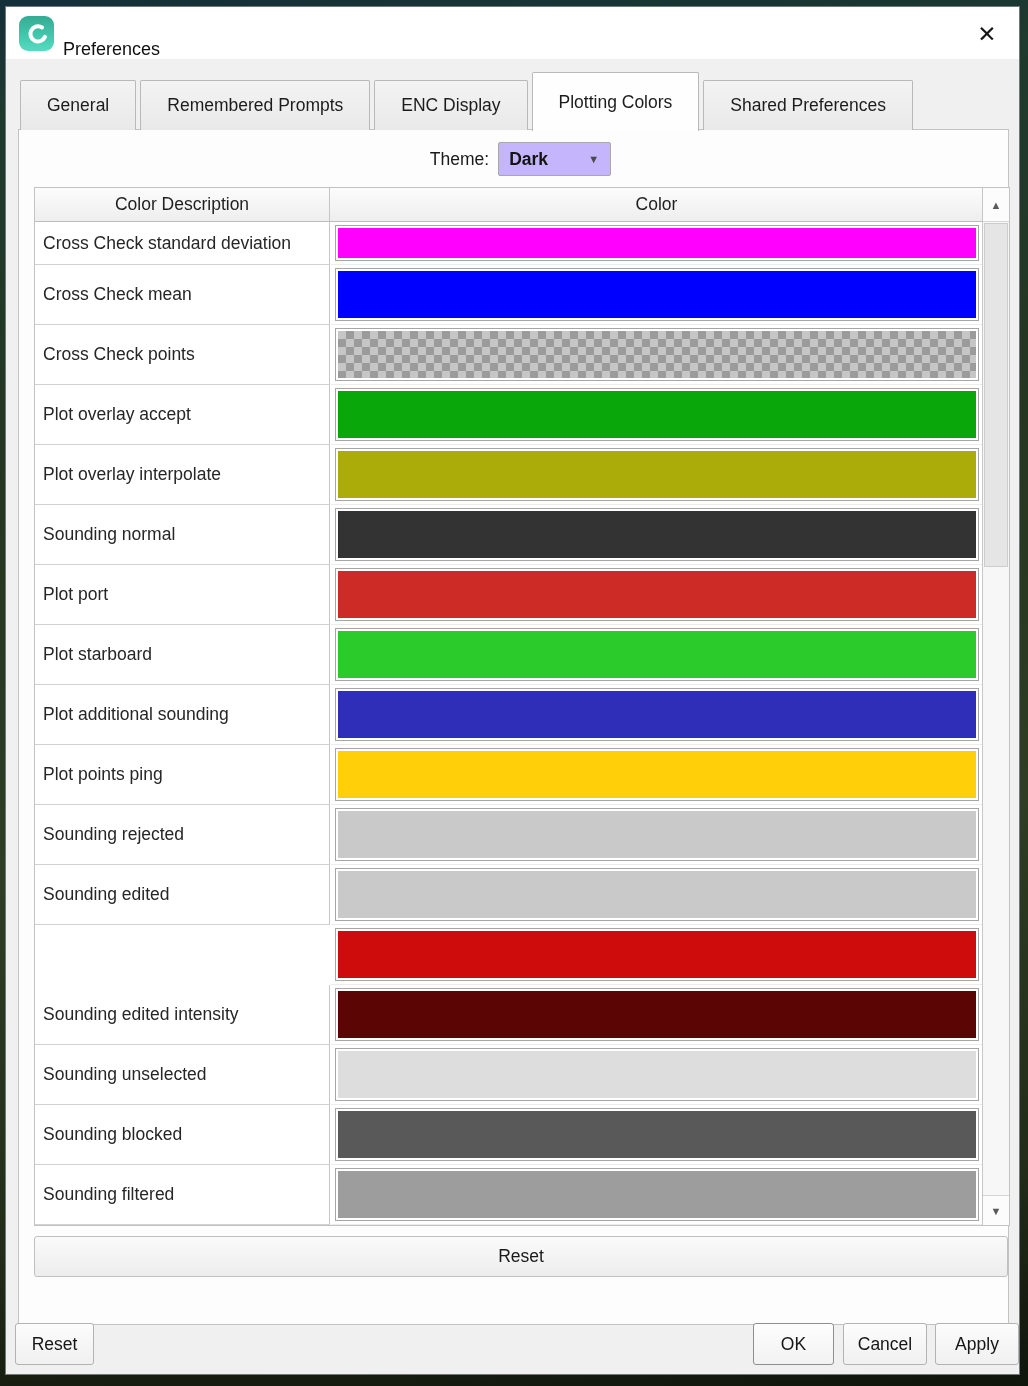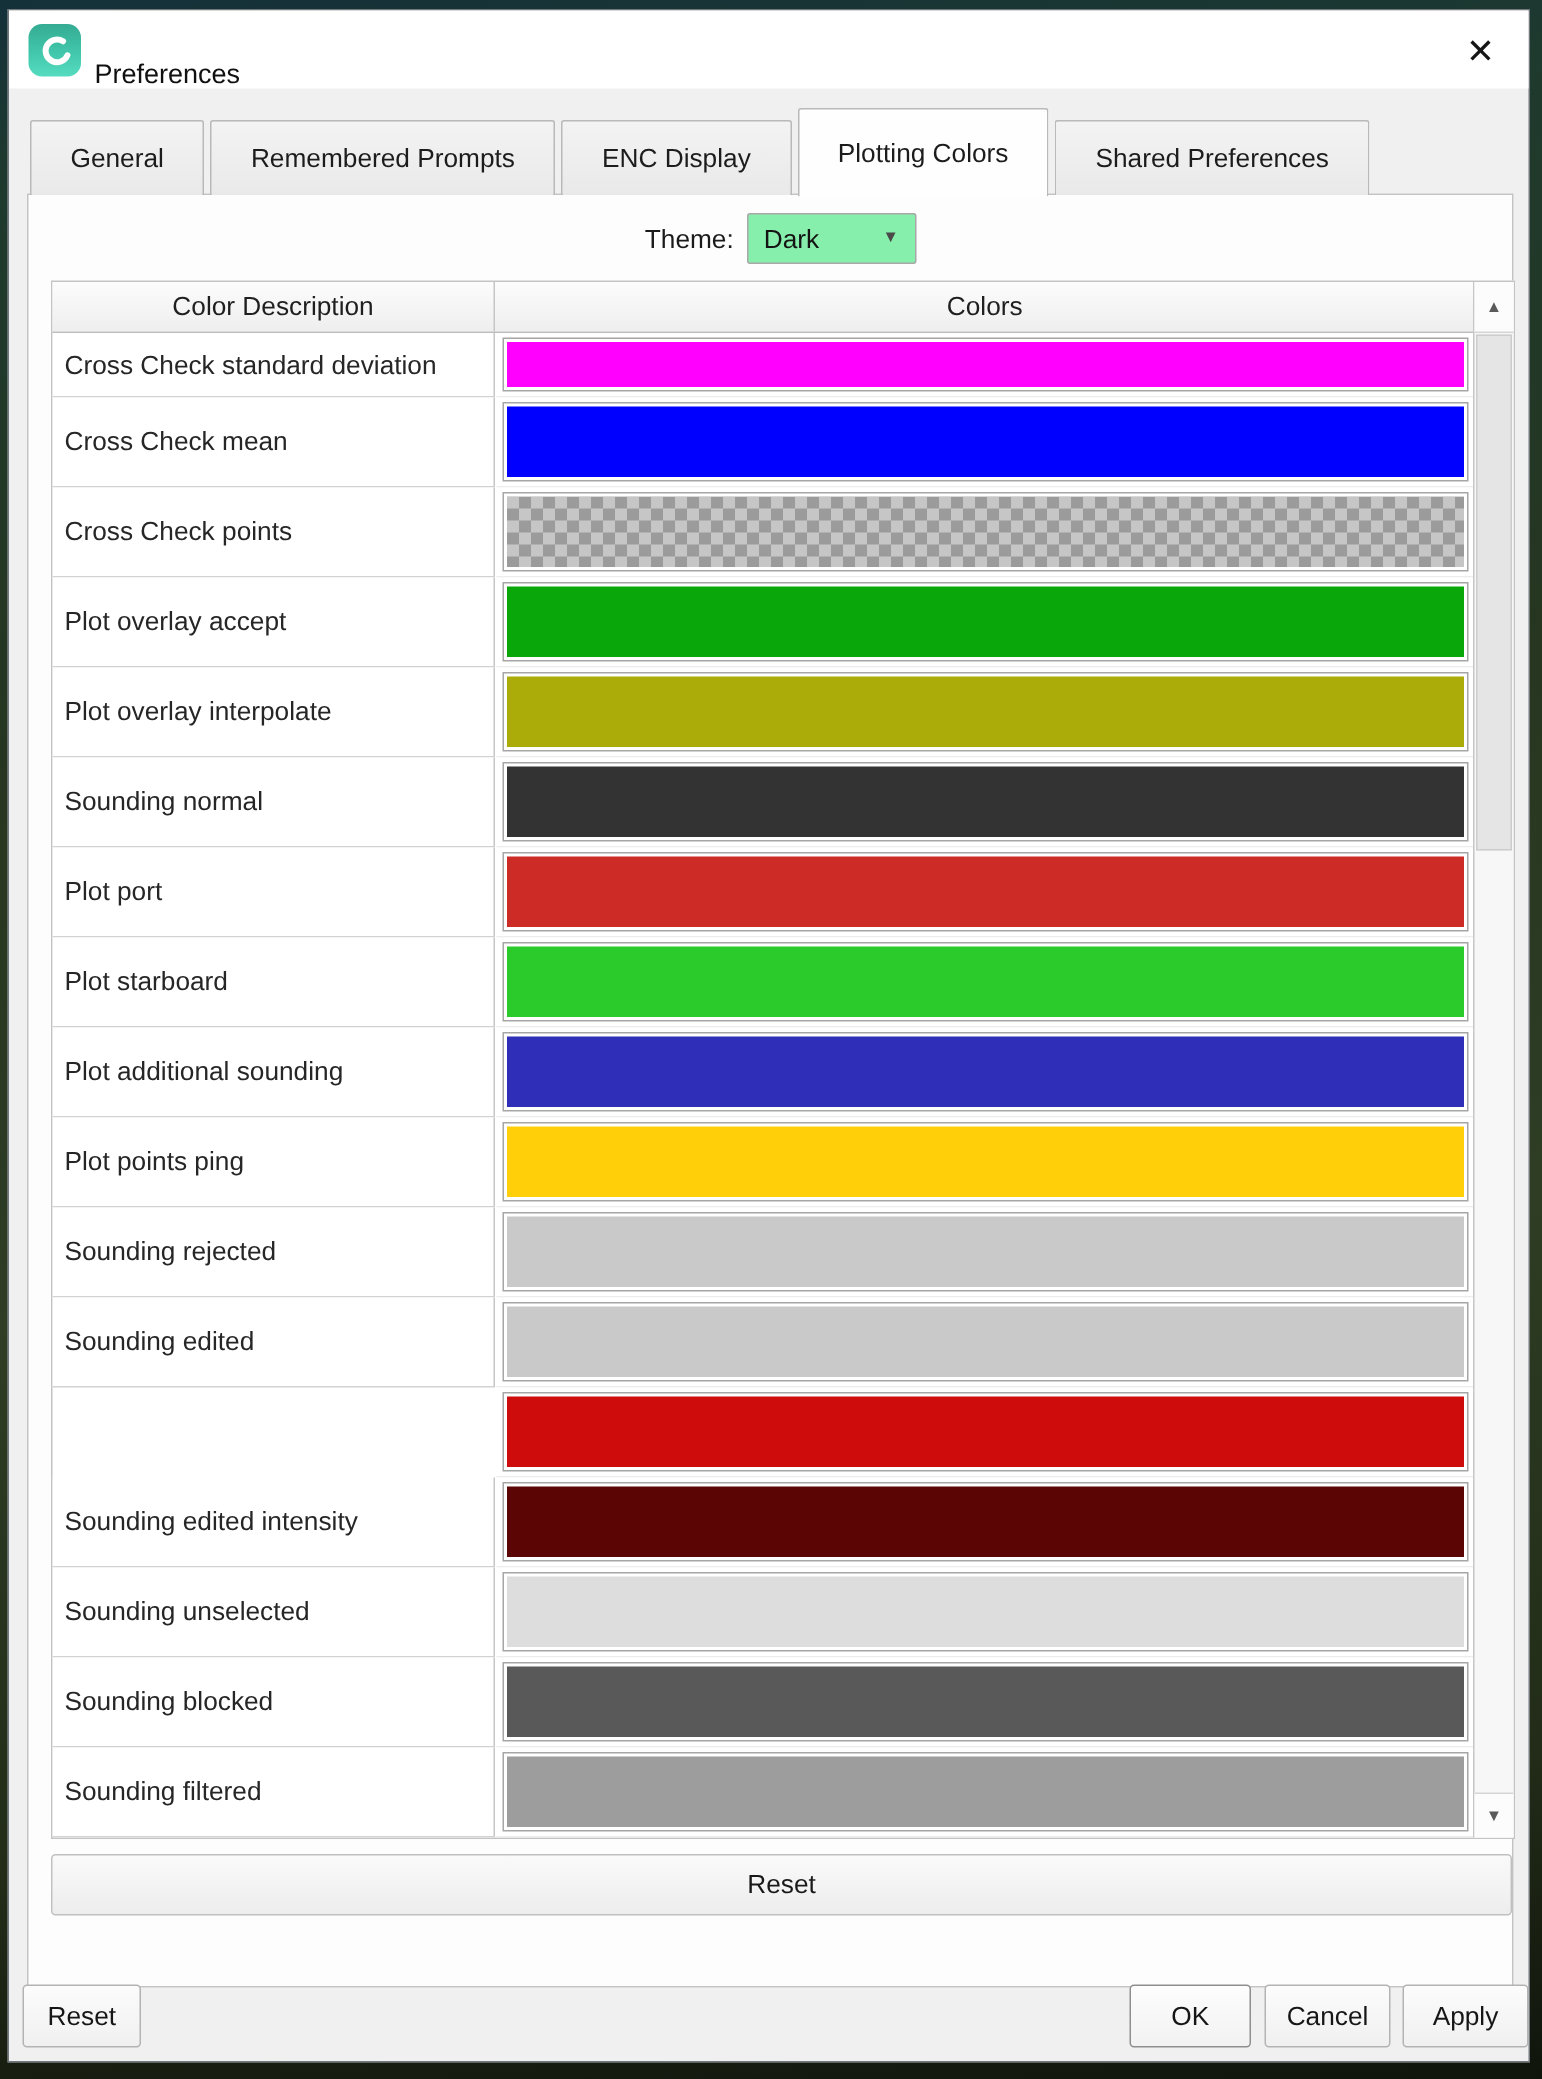--- a/index.html
+++ b/index.html
@@ -42,23 +42,23 @@
   .panel {
     position:absolute; left:12px; top:122px; width:991px; height:1196px;
     background:#fdfdfd; border:1px solid #c3c3c3;
   }
   .theme-row {
     position:absolute; left:0; top:11px; width:100%; height:36px;
     display:flex; align-items:center; justify-content:center; gap:9px; padding-left:14px;
   }
   .theme-label { font-size:17.5px; color:#1a1a1a; }
   .dropdown {
-    width:113px; height:34px; background:#86efac; border:1px solid #a8a8a8; border-radius:2px;
+    width:113px; height:34px; background:#c4b5fd; border:1px solid #a8a8a8; border-radius:2px;
     position:relative; display:flex; align-items:center; padding-left:10px;
-    font-size:17.5px; color:#141414;
+    font-size:17.5px; color:#141414;font-weight:bold;
   }
   .dd-arrow { position:absolute; right:11px; top:50%; transform:translateY(-53%);
     font-size:11px; color:#4a4a4a; }
   
   .table {
     position:absolute; left:15px; top:57px; width:976px; height:1039px;
     background:#fff; border:1px solid #c3c3c3;
   }
   .thead { position:absolute; left:0; top:0; right:0; height:34px;
     background:linear-gradient(#fcfcfc,#eeeeee); border-bottom:1px solid #bdbdbd; }
@@ -141,21 +141,21 @@
       <span class="theme-label">Theme:</span>
       <div class="dropdown">
         <span>Dark</span>
         <span class="dd-arrow">▼</span>
       </div>
     </div>
 
     <div class="table">
       <div class="thead">
         <div class="th th-desc">Color Description</div>
-        <div class="th th-color">Colors</div>
+        <div class="th th-color">Color</div>
       </div>
       <div class="tbody" id="tbody">
   <div class="trow">
     <div class="cell-desc">
       <span>Cross Check standard deviation</span>
     </div>
     <div class="cell-color">
       <div class="swatch">
         <div class="fill" style="background: rgb(255, 0, 255);"></div>
       </div>

